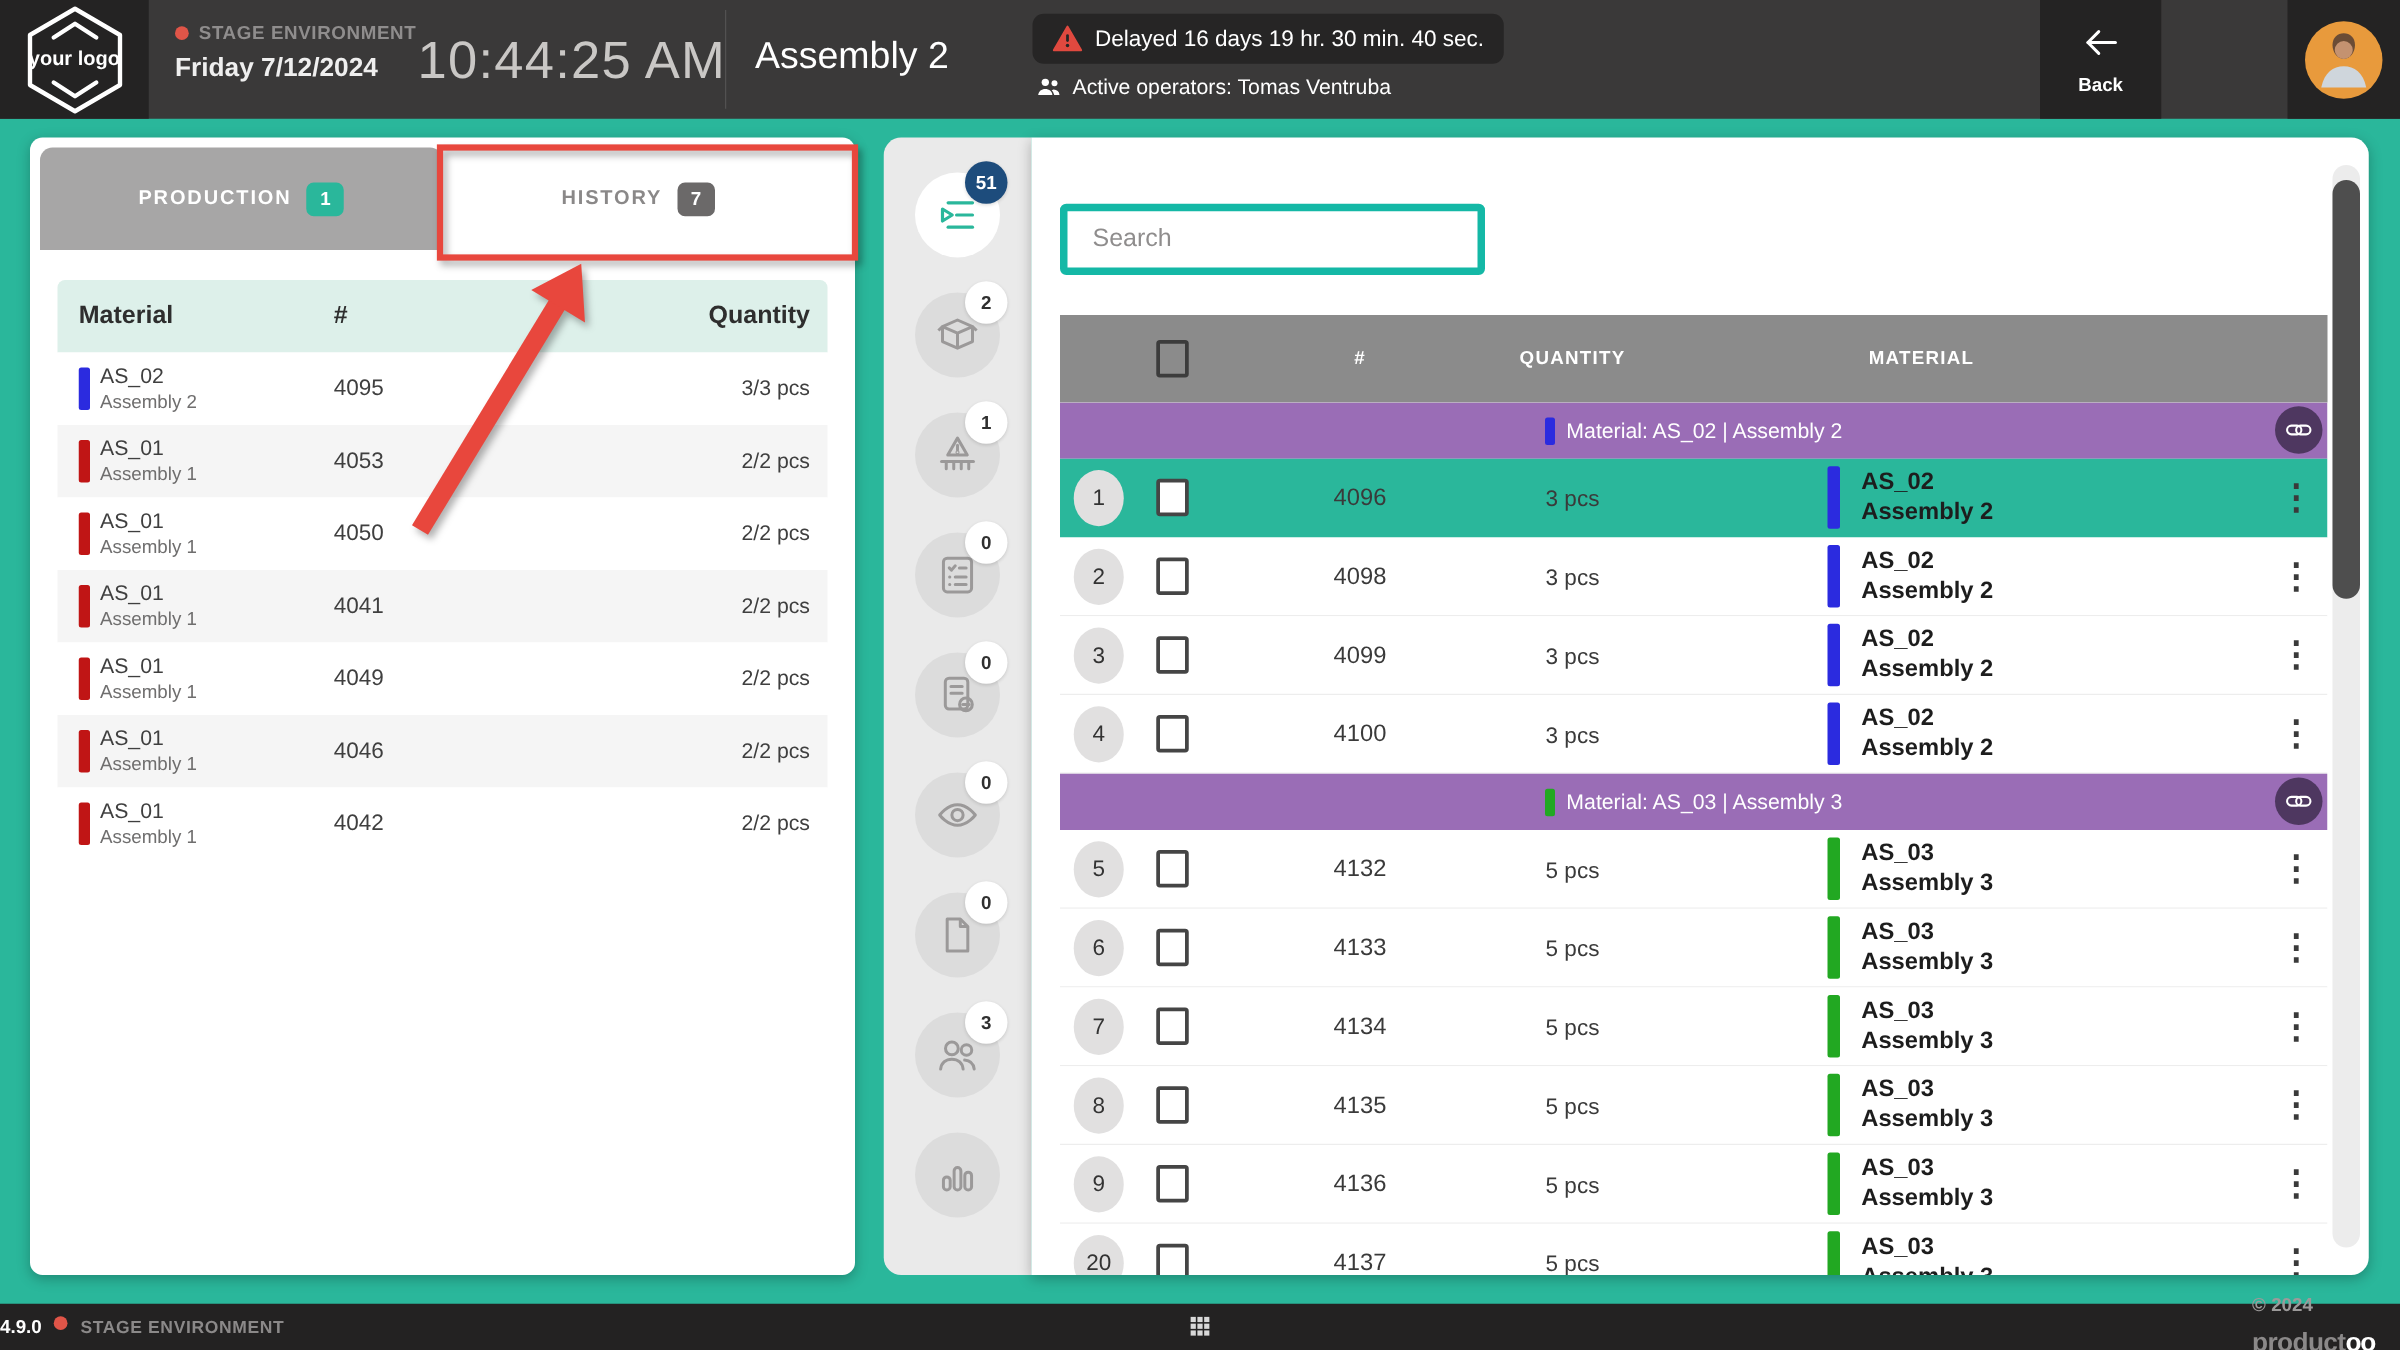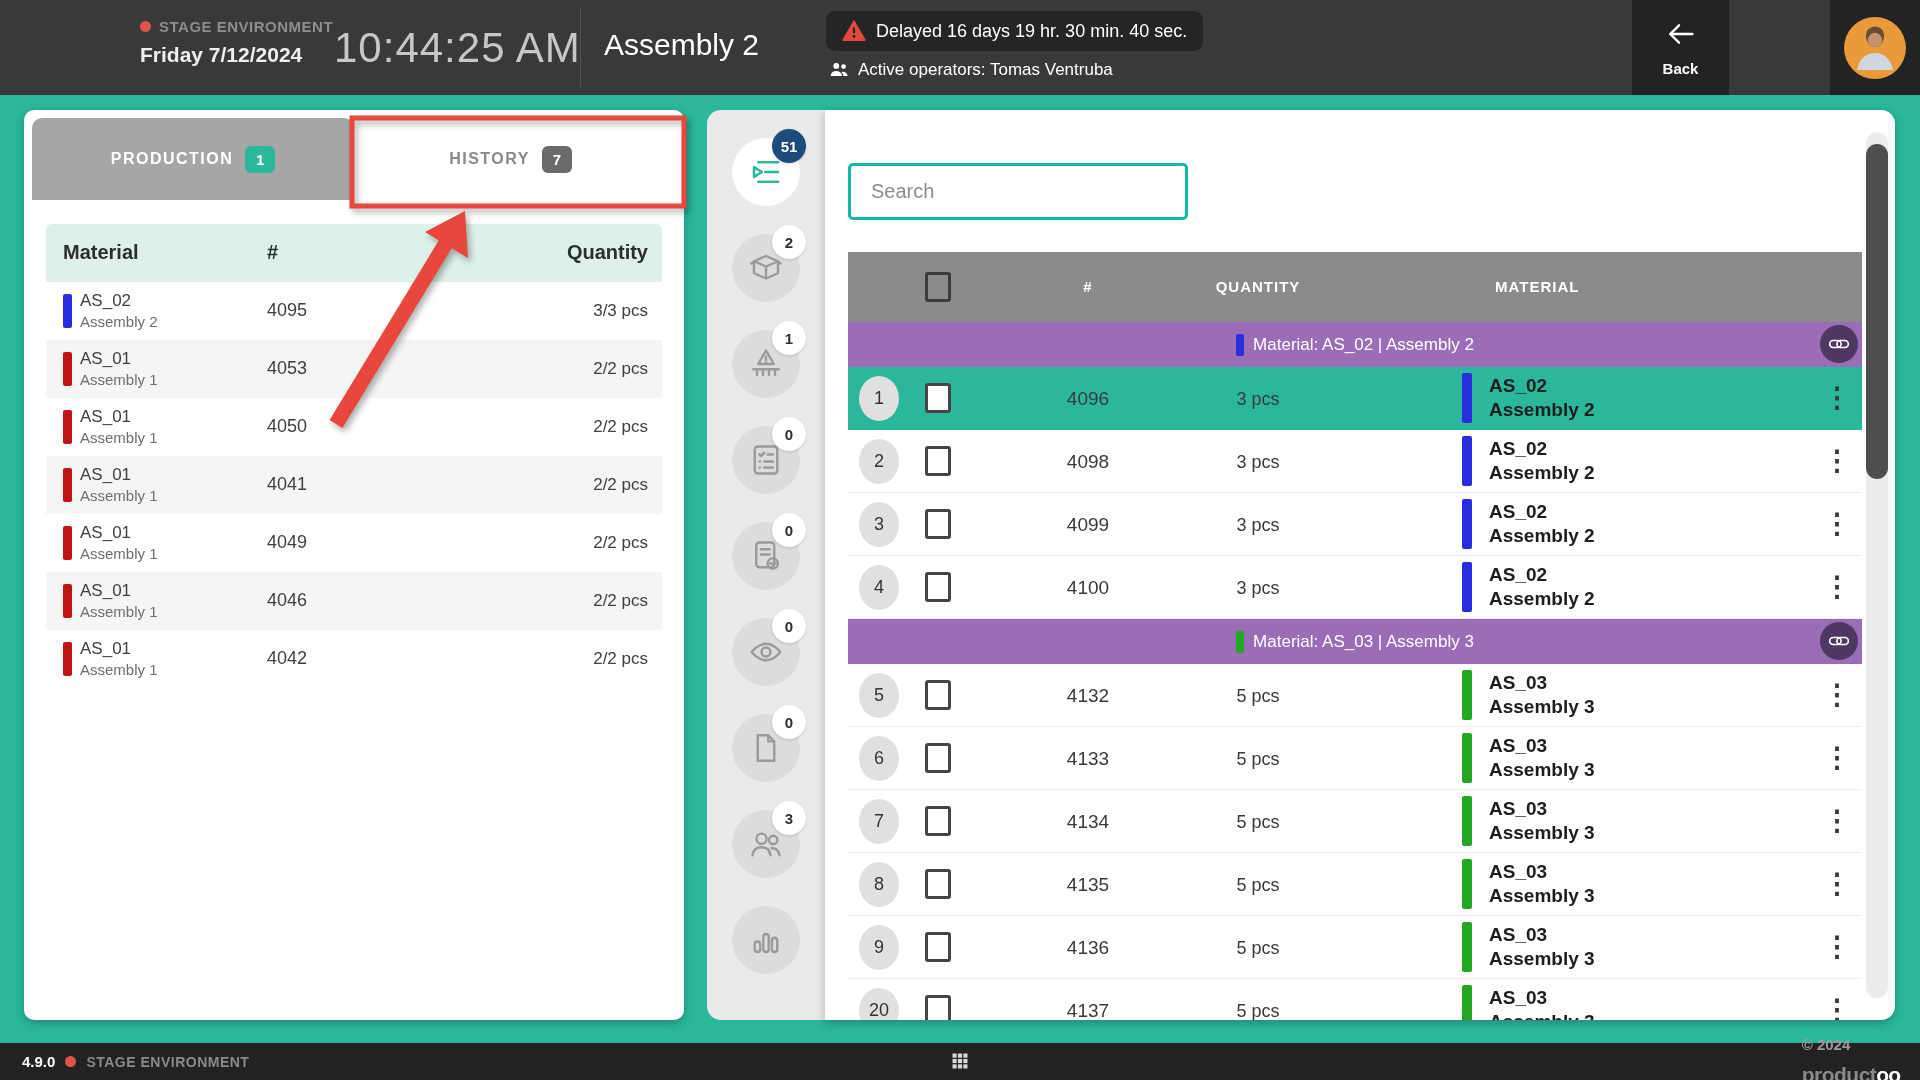--- a/index.html
+++ b/index.html
@@ -25,21 +25,21 @@
   .delay-pill span { color:#fff; font-size:18px; font-weight:500; }
   .operators-line { display:flex; align-items:center; gap:8px; margin-top:8px; margin-left:2px; color:#fff; }
   .operators-line span { font-size:17px; }
   .hdr-btn { position:absolute; top:0; width:97px; height:95px; background:#242323; border:none; color:#fff; cursor:pointer; display:flex; flex-direction:column; align-items:center; justify-content:center; gap:10px; font-family:inherit; }
   .hdr-btn span { font-size:15px; font-weight:700; }
   .btn-back { left:1632px; } .btn-refresh { left:1731px; }
   .avatar-block { position:absolute; left:1830px; top:0; width:90px; height:95px; background:#242323; display:flex; align-items:center; justify-content:center; }
 
   
   footer { position:absolute; left:0; bottom:0; width:1920px; height:37px; background:#232222; z-index:5; display:flex; align-items:center; }
-  .ft-left { display:flex; align-items:center; gap:10px; margin-left:22px; }
+  .ft-left { display:flex; align-items:flex-start; gap:10px; }
   .ft-version { color:#fff; font-size:15px; font-weight:700; }
   .ft-env { color:#8b8989; font-size:14px; font-weight:700; letter-spacing:.5px; }
   .ft-center { position:absolute; left:950px; top:8px; }
   .ft-right { position:absolute; right:20px; display:flex; align-items:baseline; gap:10px;flex-direction:column; }
   .ft-copy { color:#9c9a9a; font-size:15px; font-weight:700; }
   .brand-gray { color:#8b8989; font-size:21px; font-weight:700; letter-spacing:-0.5px; }
   .brand-white { color:#fff; font-size:21px; font-weight:700; letter-spacing:-1px; }
 
   
   .panel-left { position:absolute; left:24px; top:110px; width:660px; height:910px; background:#fff; border-radius:10px; box-shadow:0 3px 10px rgba(0,0,0,.25); z-index:1; }
@@ -70,21 +70,21 @@
   .rail ul { list-style:none; }
   .rail-item { position:absolute; left:25px; width:68px; height:68px; border-radius:50%; background:#dcdcdc; color:#9b9999; cursor:pointer; display:flex; align-items:center; justify-content:center; }
   .rail-item svg { width:36px; height:36px; }
   .rail-item.active { background:#fff; color:var(--teal,#2ab79b); }
   .rail-badge { position:absolute; right:-6px; top:-9px; min-width:34px; height:34px; border-radius:50%; background:#fff; color:#2f2f2f; font-size:15px; font-weight:700; display:flex; align-items:center; justify-content:center; box-shadow:0 1px 3px rgba(0,0,0,.15); }
   .rail-item.active .rail-badge { background:var(--navy,#1d4c7c); color:#fff; }
 
   
   .panel-right { position:absolute; left:825px; top:110px; width:1070px; height:910px; background:#fff; border-radius:0 14px 14px 0; box-shadow:0 3px 10px rgba(0,0,0,.25); z-index:1; overflow:hidden; }
   .search-box { position:absolute; left:23px; top:53px; width:340px; height:57px; }
-  .search-box input { width:100%; height:100%; border:3px solid #14b8a6; border-radius:5px; font-size:20px; color:#444; padding:0 20px; font-family:inherit; outline:none; }
+  .search-box input { width:100%; height:100%; border:6px solid #14b8a6; border-radius:5px; font-size:20px; color:#444; padding:0 20px; font-family:inherit; outline:none; }
   .search-box input::placeholder { color:#8f8d8d; }
   .rt-header { position:absolute; left:23px; top:142px; width:1014px; height:70px; background:#8b8b8b; }
   .rt-header span { position:absolute; top:26px; color:#fff; font-size:15px; font-weight:700; letter-spacing:1px; }
   .rt-check { position:absolute; left:77px; top:20px !important; width:26px; height:30px; border:3px solid #3c3c3c; border-radius:3px; cursor:pointer; }
   .rt-h-num { left:190px; width:100px; text-align:center; }
   .rt-h-qty { left:360px; width:100px; text-align:center; }
   .rt-h-mat { left:647px; }
   .rt-body { position:absolute; left:23px; top:212px; width:1014px; height:698px; overflow:hidden; }
   .group-row { position:relative; height:45px; background:var(--purple,#9a6db6); display:flex; align-items:center; justify-content:center; }
   .group-bar { width:8px; height:22px; border-radius:2px; display:inline-block; margin-right:9px; vertical-align:middle; }
@@ -104,20 +104,30 @@
   .scrollbar-track { position:absolute; right:7px; top:22px; bottom:22px; width:22px; border-radius:11px; background:#ececec; }
   .scrollbar-thumb { position:absolute; top:12px; left:0; width:22px; height:335px; border-radius:11px; background:#4e4e4e; cursor:grab; }
 
   
   .annotation { position:absolute; left:0; top:0; width:1920px; height:1080px; z-index:40; pointer-events:none; filter:drop-shadow(3px 4px 3px rgba(0,0,0,.3)); }
 </style>
 </head>
 <body>
 
 <header>
+  <div class="logo-block">
+    <div class="logo-wrap">
+      <svg viewBox="0 0 86 90" fill="none" stroke="#fff" stroke-width="3.5" stroke-linejoin="round">
+        <path d="M43 4 79 25v40L43 86 7 65V25Z"></path>
+        <path d="M26 27l17-11 17 11" stroke-linecap="round"></path>
+        <path d="M26 63l17 11 17-11" stroke-linecap="round"></path>
+      </svg>
+      <div class="logo-text">your logo</div>
+    </div>
+  </div>
   <div class="env-block">
     <div class="env-line">
       <span class="dot-red"></span>
       <span class="env-label">STAGE ENVIRONMENT</span>
     </div>
     <div class="hdr-date">Friday 7/12/2024</div>
   </div>
   <div class="clock">10:44:25 AM</div>
   <div class="hdr-divider"></div>
   <div class="page-title">Assembly 2</div>

